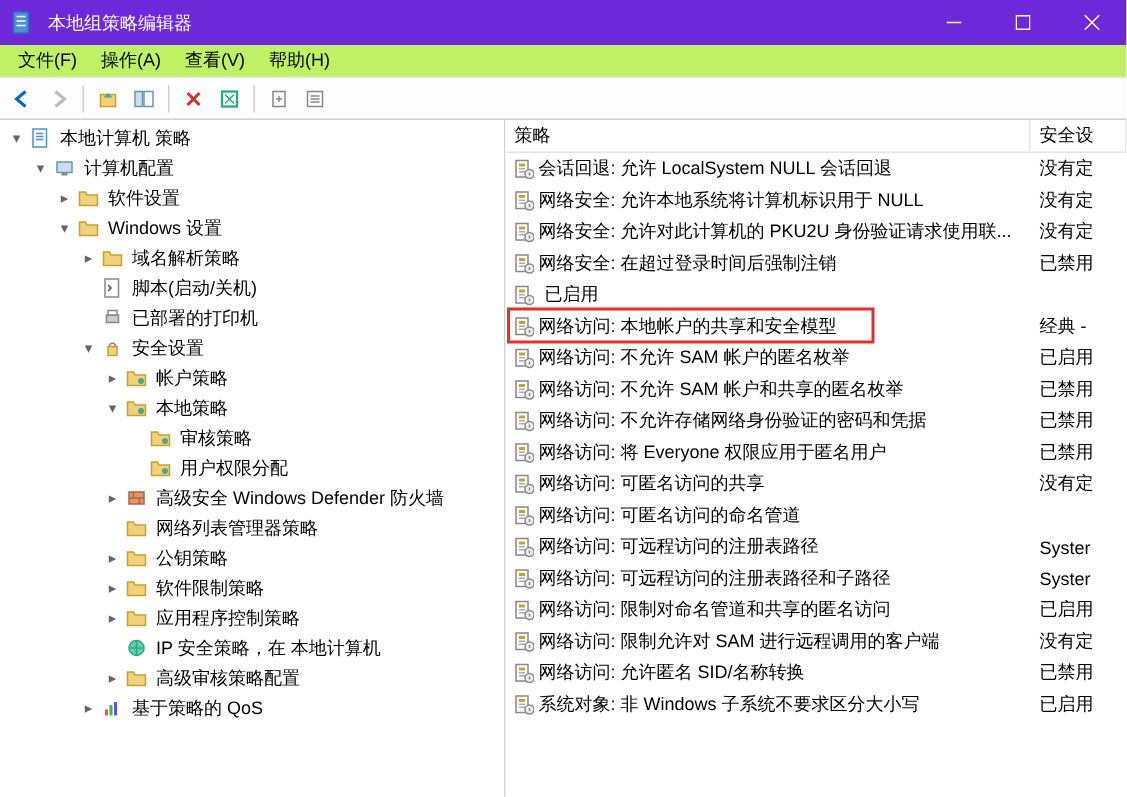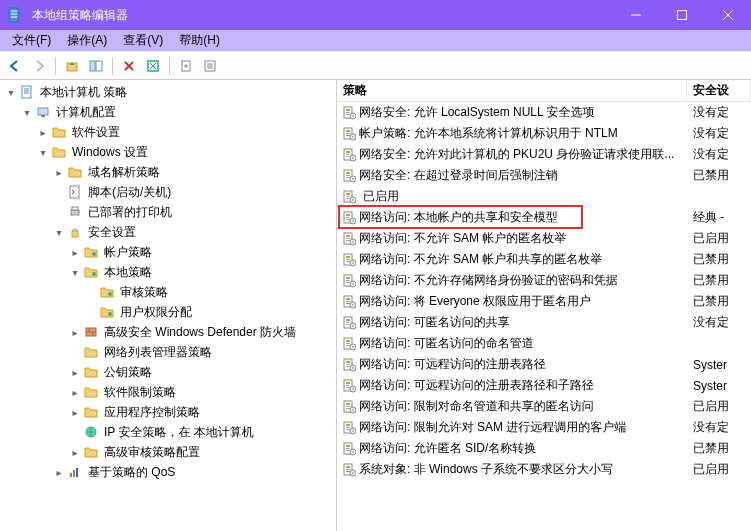--- a/index.html
+++ b/index.html
@@ -1,36 +1,36 @@
 <!DOCTYPE html>
 <html><head>
 <meta charset="utf-8">
 <style>
 * { box-sizing: border-box; margin: 0; padding: 0; font-family: "Microsoft YaHei", "Segoe UI", sans-serif; }
 body { width: 751px; height: 531px; background: #fff; overflow: hidden; font-size: 12px; }
-.titlebar { height: 30px; background: #8b5cf6; color: #fff; display: flex; align-items: center; justify-content: flex-end; }
+.titlebar { height: 30px; background: #6d28d9; color: #fff; display: flex; align-items: center; justify-content: flex-end; }
 .titlebar .app-icon { width: 30px; display: flex; align-items: center; justify-content: center; font-size: 14px; }
 .titlebar .title { flex: 1; font-size: 12px; padding-left: 2px; }
 .titlebar .win-btn { width: 46px; height: 30px; display: flex; align-items: center; justify-content: center; font-family: "Segoe MDL2 Assets", Arial; font-size: 10px; }
-.menubar { height: 22px; background: #c4b5fd; display: flex; align-items: center; padding: 0 4px; border-bottom: 1px solid #e5e5e5; }
+.menubar { height: 22px; background: #bef264; display: flex; align-items: center; padding: 0 4px; border-bottom: 1px solid #e5e5e5; }
 .menubar .menu-item { padding: 2px 8px; font-size: 12px; }
 .toolbar { height: 28px; background: #fdfdfd; display: flex; align-items: center; padding: 0 4px; gap: 2px; border-bottom: 1px solid #d0d0d0; }
 .tool-btn { width: 22px; height: 22px; display: flex; align-items: center; justify-content: center; border: 1px solid transparent; }
 .tool-sep { width: 1px; height: 18px; background: #ccc; margin: 0 3px; }
 .content { display: flex; height: calc(531px - 30px - 22px - 28px); }
 .tree-pane { width: 337px; border-right: 1px solid #d0d0d0; overflow-y: auto; overflow-x: hidden; padding: 2px 0; background: #fff; }
 .tree-node { white-space: nowrap; }
 .tree-row { display: flex; align-items: center; height: 20px; padding-left: 4px; }
 .twisty { width: 14px; text-align: center; color: #666; font-size: 10px; user-select: none; }
 .node-icon { width: 18px; display: inline-flex; align-items: center; justify-content: center; font-size: 12px; }
 .node-label { padding: 1px 4px; font-size: 12px; }
 .tree-row.selected .node-label { background: #cce8ff; border: 1px dotted #99d1ff; }
 .list-pane { flex: 1; display: flex; flex-direction: column; background: #fff; }
 .list-header { height: 22px; display: flex; background: #fff; border-bottom: 1px solid #e5e5e5; }
-.col { display: flex; align-items: center; padding: 0 6px; font-size: 12px; border-right: 1px solid #e5e5e5; overflow: hidden; white-space: nowrap; font-weight: bold; }
+.col { display: flex; align-items: center; padding: 0 6px; font-size: 12px; border-right: 1px solid #e5e5e5; overflow: hidden; white-space: nowrap; }
 .col.policy { width: 350px; }
 .col.setting { flex: 1; }
 .list-body { flex: 1; overflow-y: auto; overflow-x: hidden; position: relative; }
 .list-row { height: 21px; display: flex; align-items: center; position: relative; }
 .list-row .item-icon { width: 20px; display: inline-flex; align-items: center; justify-content: center; padding-left: 3px; }
 .list-row .policy-text { width: 330px; overflow: hidden; white-space: nowrap; text-overflow: clip; font-size: 12px; padding-left: 2px; }
 .list-row .setting-text { flex: 1; overflow: hidden; white-space: nowrap; font-size: 12px; padding-left: 6px; }
 .highlight-box { position: absolute; border: 2px solid #e03030; pointer-events: none; }
 svg { display: block; }
 </style>
@@ -340,35 +340,35 @@
           <span class="item-icon">
             <svg width="14" height="14">
               <rect x="2" y="1" width="8" height="11" fill="#fff" stroke="#888"></rect>
               <rect x="4" y="3" width="4" height="2" fill="#c9a227"></rect>
               <rect x="4" y="6" width="4" height="1" fill="#aaa"></rect>
               <rect x="4" y="8" width="4" height="1" fill="#aaa"></rect>
               <circle cx="11" cy="10" r="3" fill="#eee" stroke="#888"></circle>
               <rect x="10.5" y="9" width="1" height="2" fill="#888"></rect>
             </svg>
           </span>
-          <span class="policy-text">网络安全: 允许 LocalSystem NULL 安全选项</span>
+          <span class="policy-text">会话回退: 允许 LocalSystem NULL 会话回退</span>
           <span class="setting-text">没有定</span>
         </div>
         <div class="list-row">
           <span class="item-icon">
             <svg width="14" height="14">
               <rect x="2" y="1" width="8" height="11" fill="#fff" stroke="#888"></rect>
               <rect x="4" y="3" width="4" height="2" fill="#c9a227"></rect>
               <rect x="4" y="6" width="4" height="1" fill="#aaa"></rect>
               <rect x="4" y="8" width="4" height="1" fill="#aaa"></rect>
               <circle cx="11" cy="10" r="3" fill="#eee" stroke="#888"></circle>
               <rect x="10.5" y="9" width="1" height="2" fill="#888"></rect>
             </svg>
           </span>
-          <span class="policy-text">帐户策略: 允许本地系统将计算机标识用于 NTLM</span>
+          <span class="policy-text">网络安全: 允许本地系统将计算机标识用于 NULL</span>
           <span class="setting-text">没有定</span>
         </div>
         <div class="list-row">
           <span class="item-icon">
             <svg width="14" height="14">
               <rect x="2" y="1" width="8" height="11" fill="#fff" stroke="#888"></rect>
               <rect x="4" y="3" width="4" height="2" fill="#c9a227"></rect>
               <rect x="4" y="6" width="4" height="1" fill="#aaa"></rect>
               <rect x="4" y="8" width="4" height="1" fill="#aaa"></rect>
               <circle cx="11" cy="10" r="3" fill="#eee" stroke="#888"></circle>

